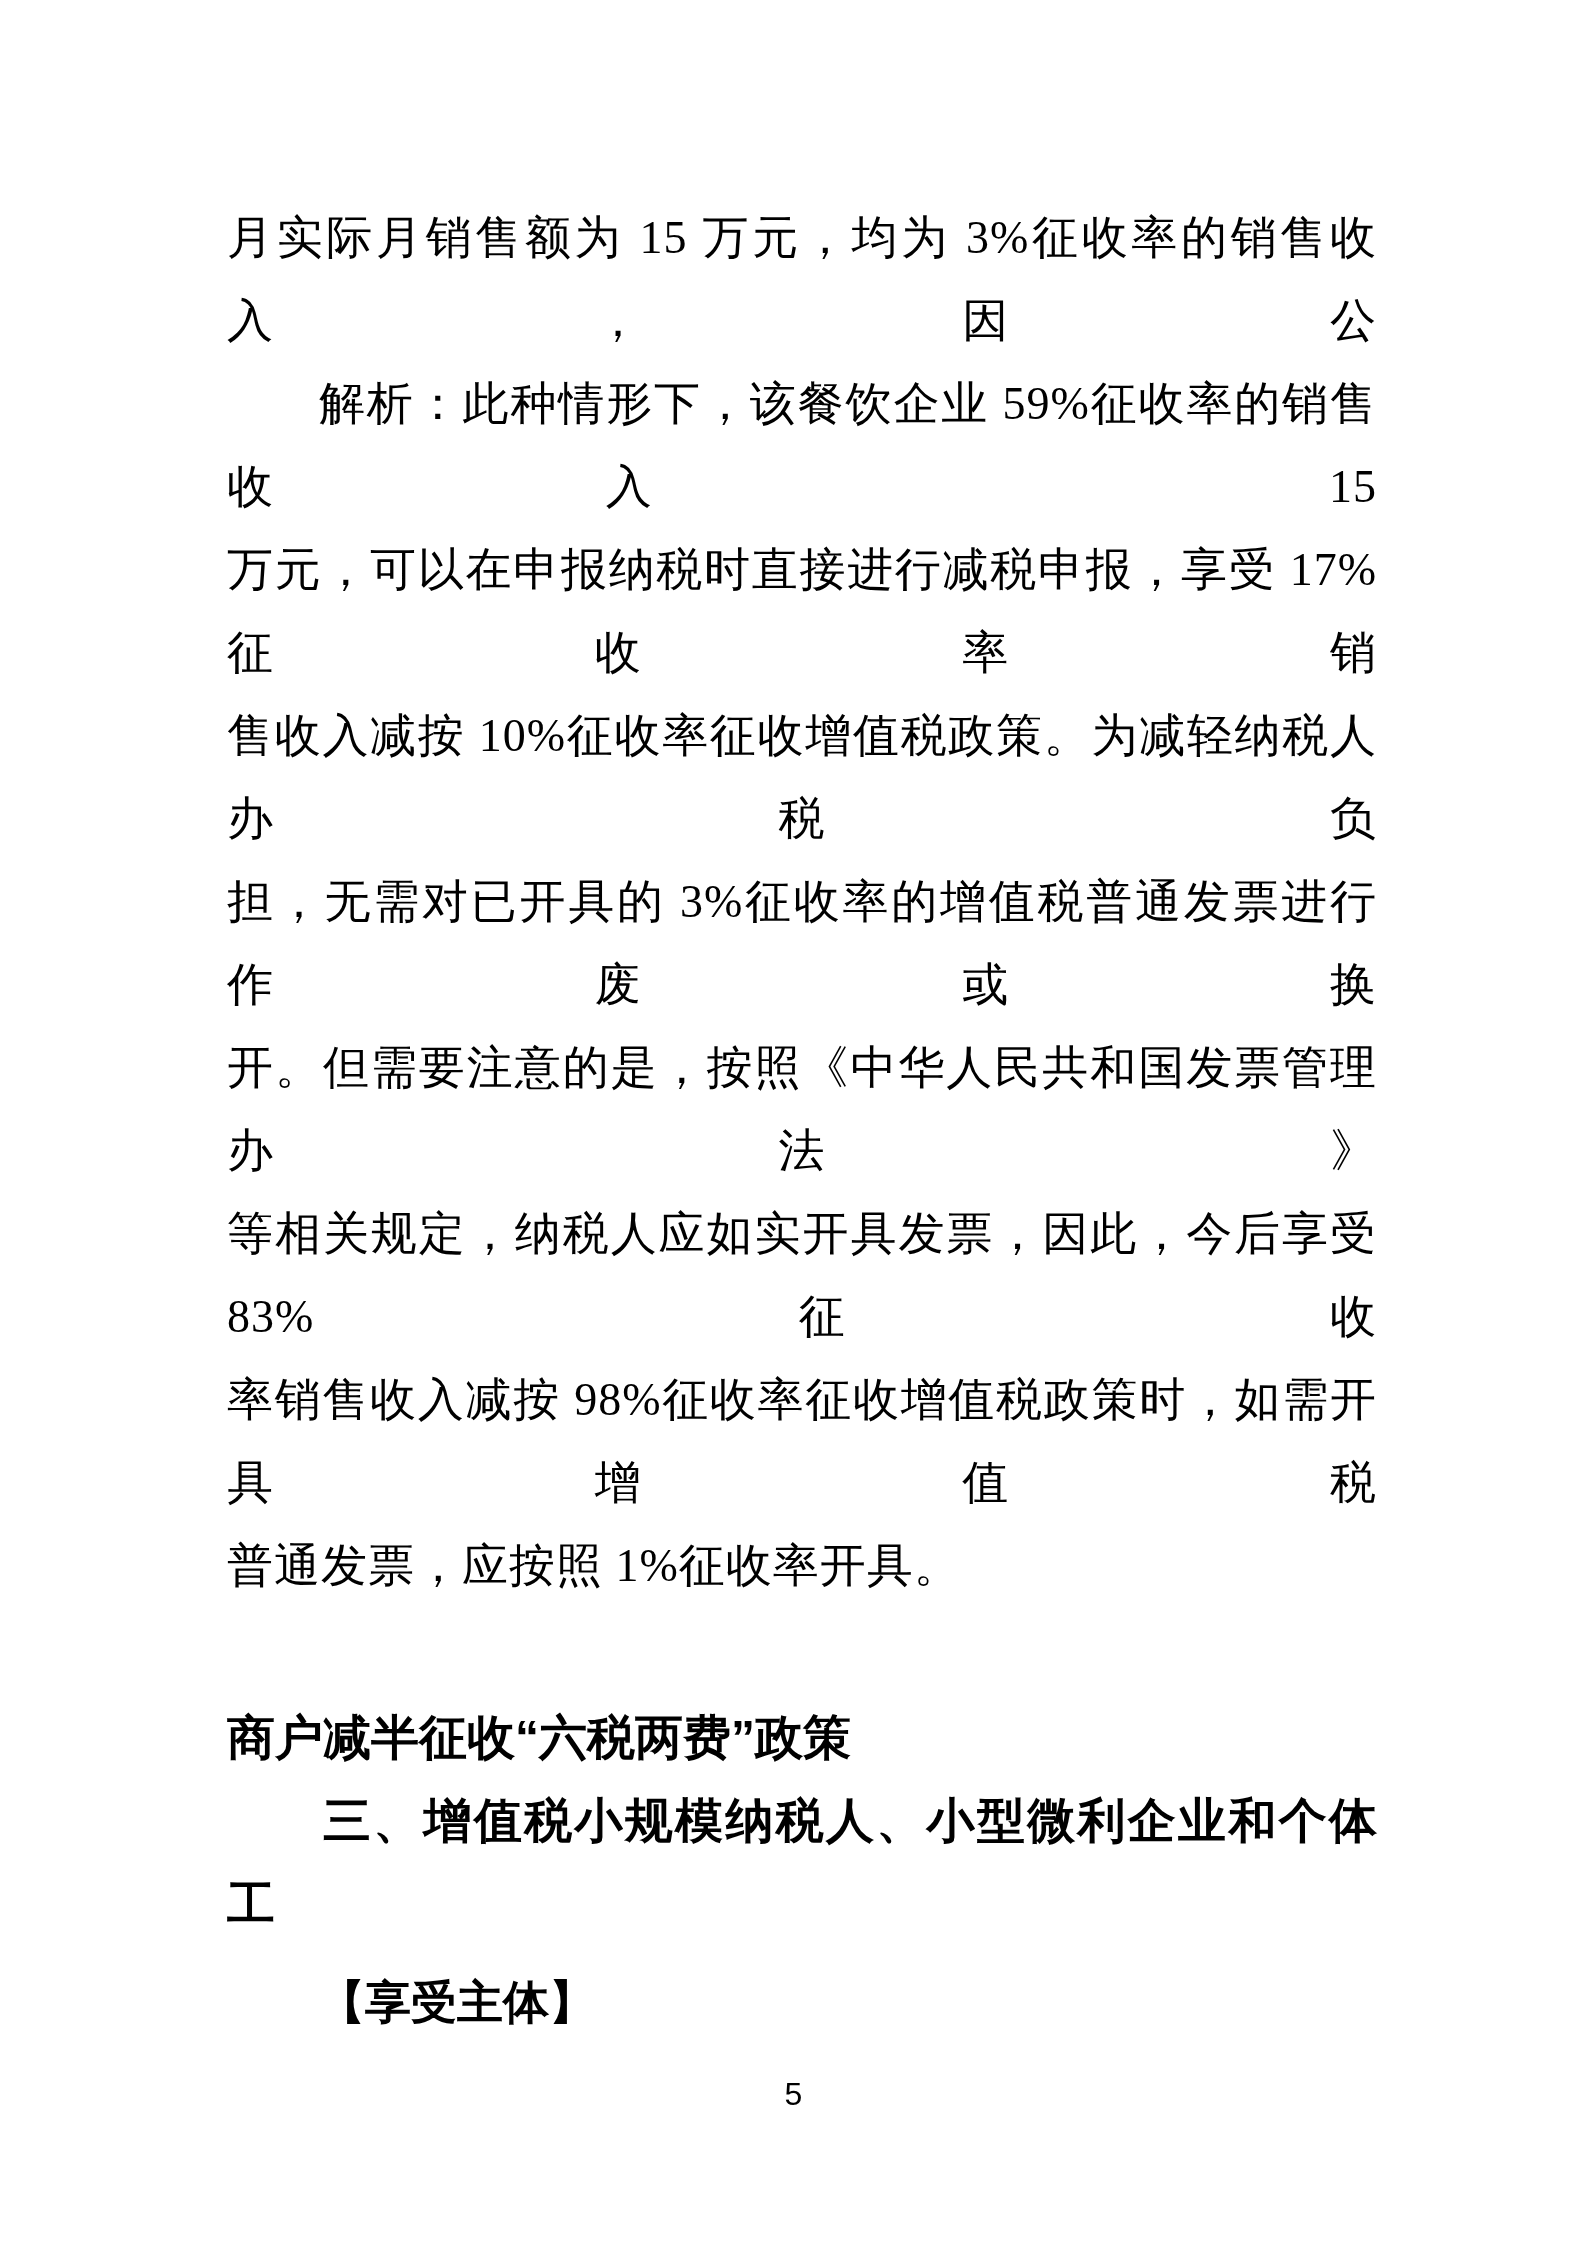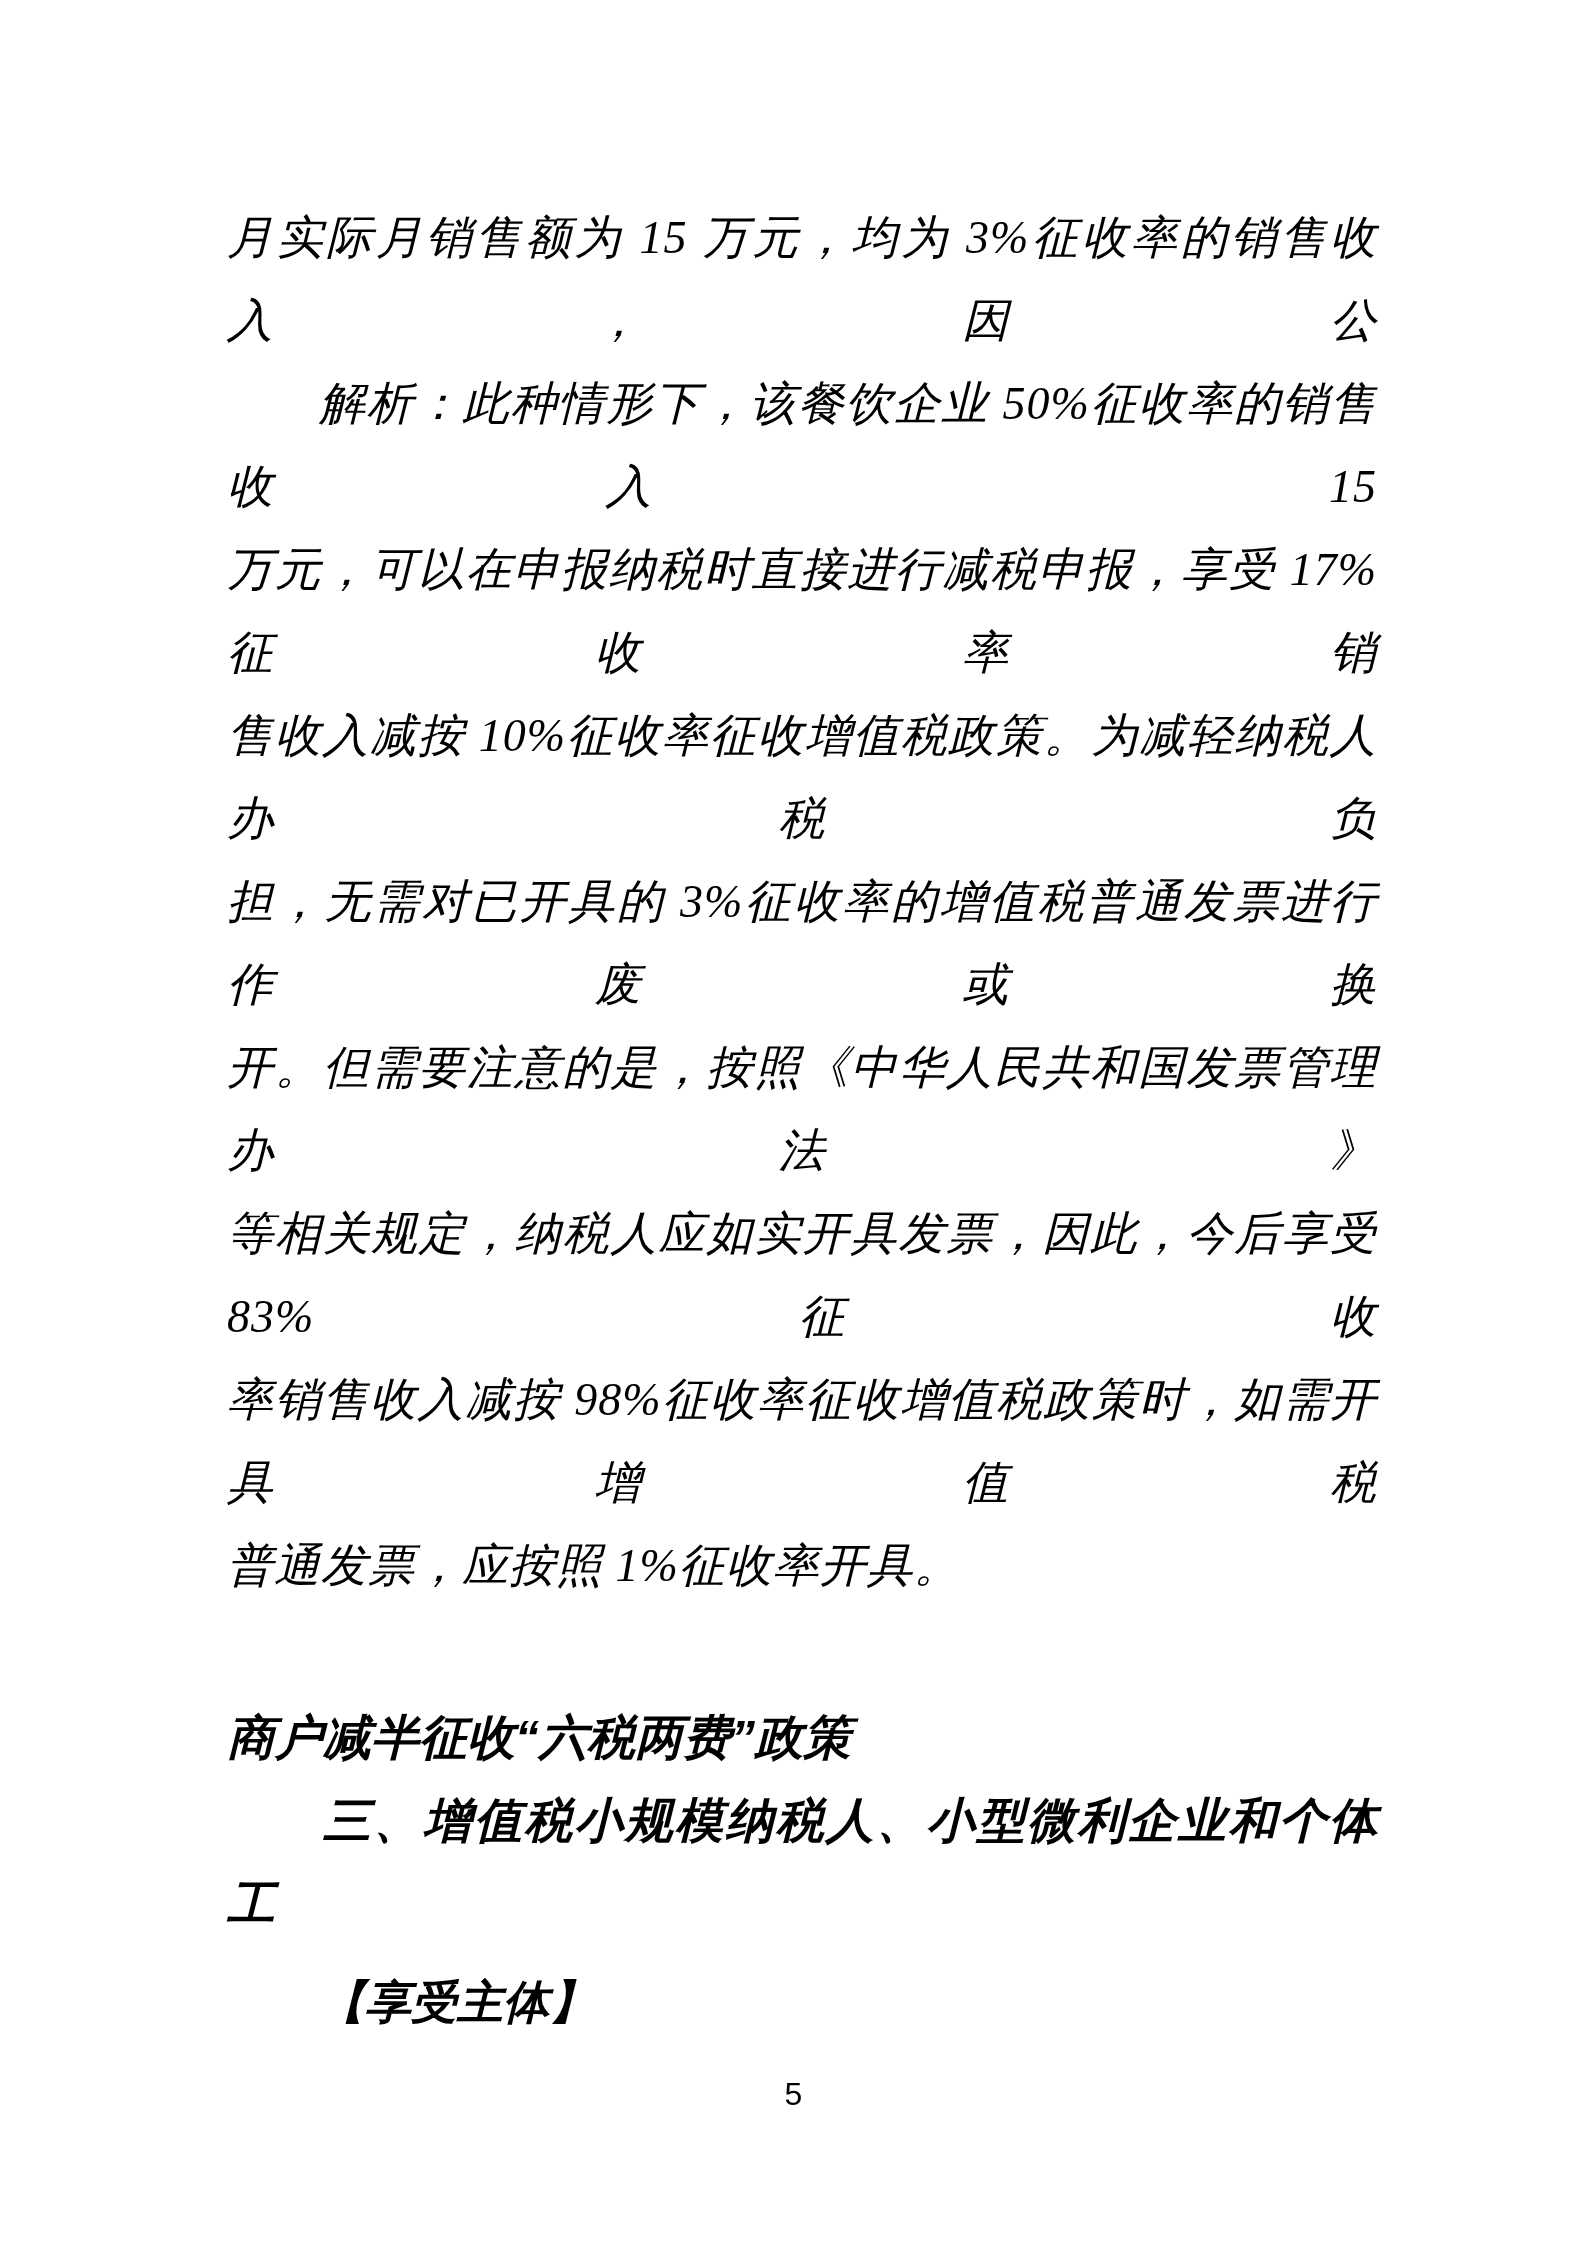--- a/index.html
+++ b/index.html
@@ -19,21 +19,20 @@
     top: 0;
     padding-top: 196px;
   }
   .para { margin: 0; }
   .line {
     font-family: "Liberation Serif", "DejaVu Serif", serif;
     font-size: 46px;
     line-height: 83px;
     letter-spacing: 1px;
     white-space: pre-wrap;
-    font-style: italic;
   }
   .j {
     text-align: justify;
     text-align-last: justify;
   }
   .ind { text-indent: 2em; }
 
   .heading { margin-top: 89px; }
   .heading .line {
     font-family: "Liberation Sans", "DejaVu Sans", sans-serif;
@@ -69,21 +68,21 @@
 <body>
 
 <div class="page">
   <div class="content">
 
     <div class="para p1">
       <div class="line j">月实际月销售额为 15 万元，均为 3%征收率的销售收入，因公</div>
     </div>
 
     <div class="para p2">
-      <div class="line j ind">解析：此种情形下，该餐饮企业 50%征收率的销售收入 15</div>
+      <div class="line j ind">解析：此种情形下，该餐饮企业 59%征收率的销售收入 15</div>
       <div class="line j">万元，可以在申报纳税时直接进行减税申报，享受 17%征收率销</div>
       <div class="line j">售收入减按 10%征收率征收增值税政策。为减轻纳税人办税负</div>
       <div class="line j">担，无需对已开具的 3%征收率的增值税普通发票进行作废或换</div>
       <div class="line j">开。但需要注意的是，按照《中华人民共和国发票管理办法》</div>
       <div class="line j">等相关规定，纳税人应如实开具发票，因此，今后享受 83%征收</div>
       <div class="line j">率销售收入减按 98%征收率征收增值税政策时，如需开具增值税</div>
       <div class="line">普通发票，应按照 1%征收率开具。</div>
     </div>
 
     <div class="para heading">

